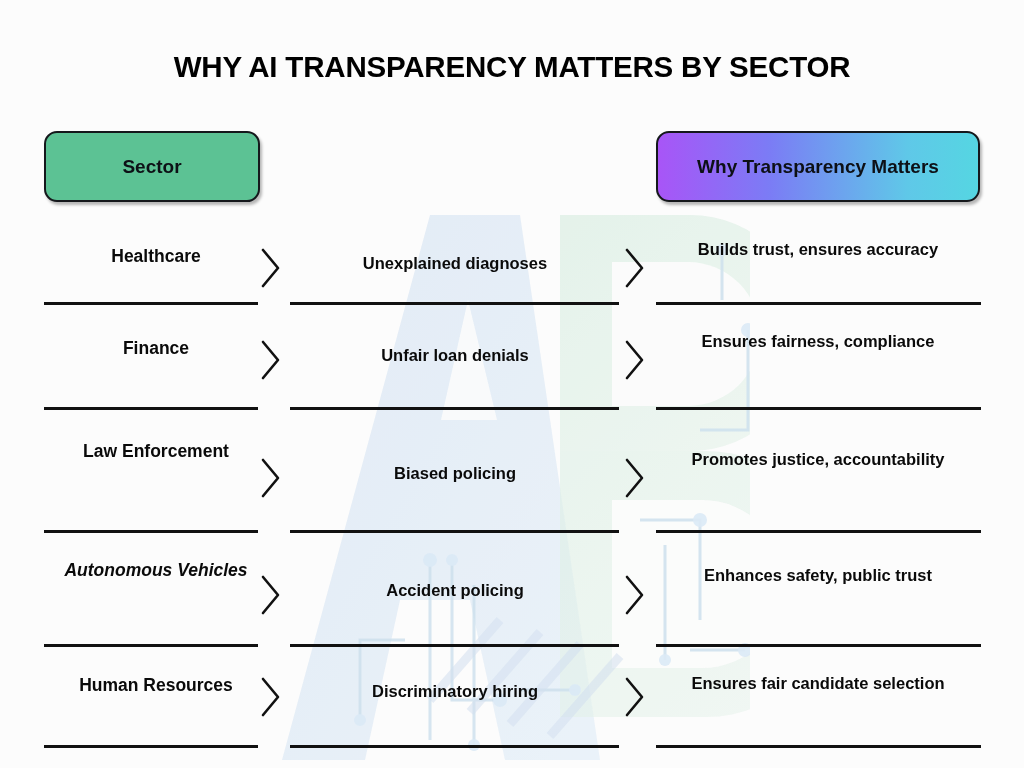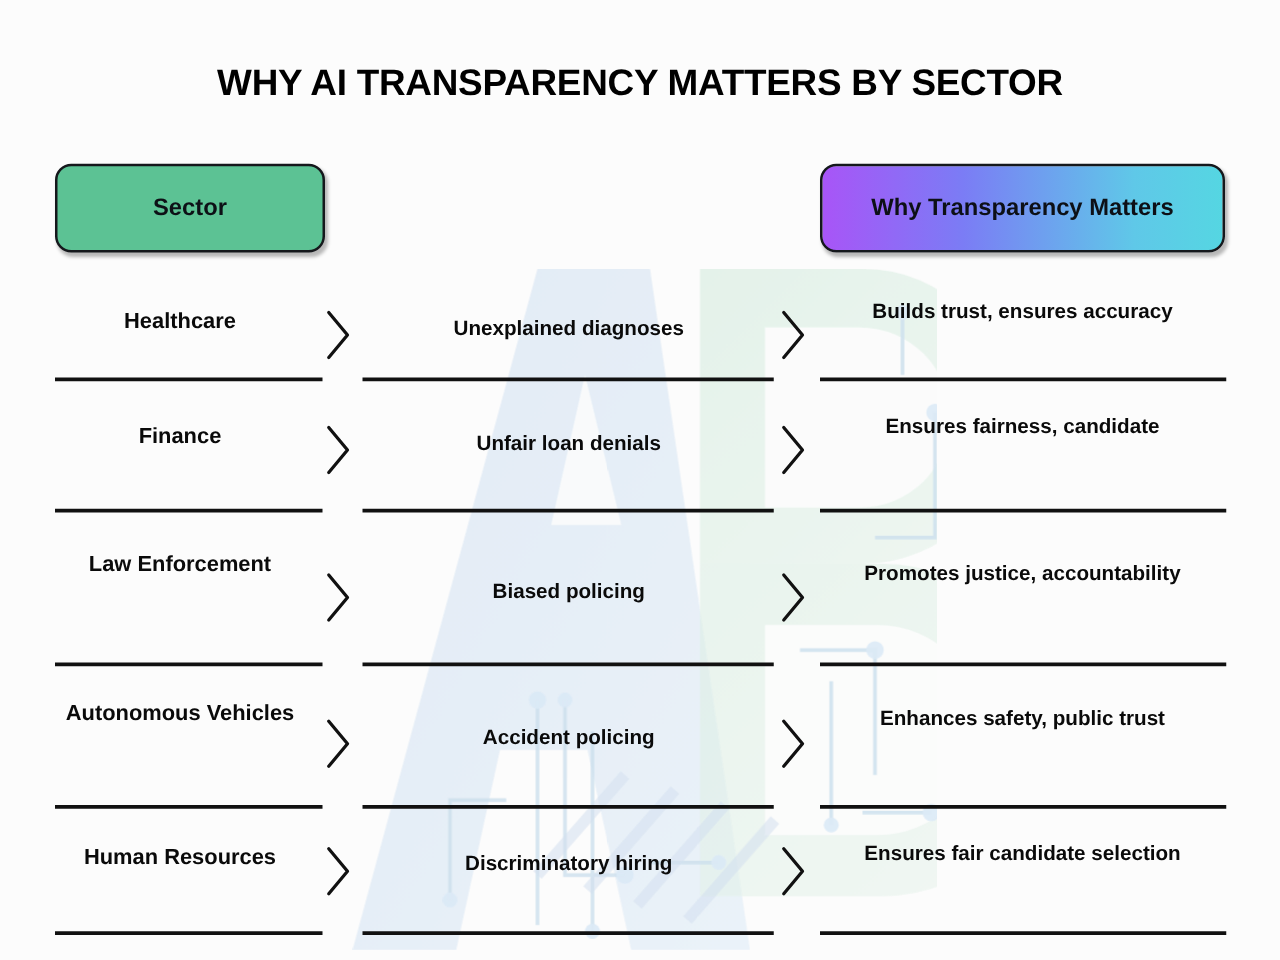--- a/index.html
+++ b/index.html
@@ -68,21 +68,21 @@
   
   .row { position: absolute; left: 0; width: 1024px; }
 
   .cell {
     position: absolute;
     text-align: center;
     font-weight: bold;
     color: #0a0a0a;
     line-height: 1.25;
   }
-  .cell.c1 { left: 36px;  width: 216px; font-size: 17.5px; }
+  .cell.c1 { left: 48px;  width: 216px; font-size: 17.5px; }
   .cell.c2 { left: 290px; width: 330px; font-size: 16.5px; }
   .cell.c3 { left: 656px; width: 324px; font-size: 16.5px; }
 
   
   .chev {
     position: absolute;
     width: 26px;
     height: 44px;
     display: block;
   }
@@ -178,21 +178,21 @@
         <path d="M5 4 L20 22 L5 40" stroke="#111" stroke-width="2.6" fill="none" stroke-linecap="round" stroke-linejoin="round"></path>
       </svg>
     <div class="divider d1" style="top:70px;"></div>
     <div class="divider d2" style="top:70px;"></div>
     <div class="divider d3" style="top:70px;"></div>
   </div>
 
   <div class="row" style="top:323px;">
     <div class="cell c1" style="top:15px;">Finance</div>
     <div class="cell c2" style="top:22px;">Unfair loan denials</div>
-    <div class="cell c3" style="top:8px;">Ensures fairness, candidate</div>
+    <div class="cell c3" style="top:8px;">Ensures fairness, compliance</div>
     <svg class="chev a" style="top:15px;" viewBox="0 0 26 44">
         <path d="M5 4 L20 22 L5 40" stroke="#111" stroke-width="2.6" fill="none" stroke-linecap="round" stroke-linejoin="round"></path>
       </svg>
     <svg class="chev b" style="top:15px;" viewBox="0 0 26 44">
         <path d="M5 4 L20 22 L5 40" stroke="#111" stroke-width="2.6" fill="none" stroke-linecap="round" stroke-linejoin="round"></path>
       </svg>
     <div class="divider d1" style="top:84px;"></div>
     <div class="divider d2" style="top:84px;"></div>
     <div class="divider d3" style="top:84px;"></div>
   </div>
@@ -206,21 +206,21 @@
       </svg>
     <svg class="chev b" style="top:24px;" viewBox="0 0 26 44">
         <path d="M5 4 L20 22 L5 40" stroke="#111" stroke-width="2.6" fill="none" stroke-linecap="round" stroke-linejoin="round"></path>
       </svg>
     <div class="divider d1" style="top:98px;"></div>
     <div class="divider d2" style="top:98px;"></div>
     <div class="divider d3" style="top:98px;"></div>
   </div>
 
   <div class="row" style="top:548px;">
-    <div class="cell c1" style="top:12px;">Autonomous Vehicles</div>
+    <div class="cell c1" style="top:12px;font-style:italic;">Autonomous Vehicles</div>
     <div class="cell c2" style="top:32px;">Accident policing</div>
     <div class="cell c3" style="top:17px;">Enhances safety, public trust</div>
     <svg class="chev a" style="top:25px;" viewBox="0 0 26 44">
         <path d="M5 4 L20 22 L5 40" stroke="#111" stroke-width="2.6" fill="none" stroke-linecap="round" stroke-linejoin="round"></path>
       </svg>
     <svg class="chev b" style="top:25px;" viewBox="0 0 26 44">
         <path d="M5 4 L20 22 L5 40" stroke="#111" stroke-width="2.6" fill="none" stroke-linecap="round" stroke-linejoin="round"></path>
       </svg>
     <div class="divider d1" style="top:96px;"></div>
     <div class="divider d2" style="top:96px;"></div>

